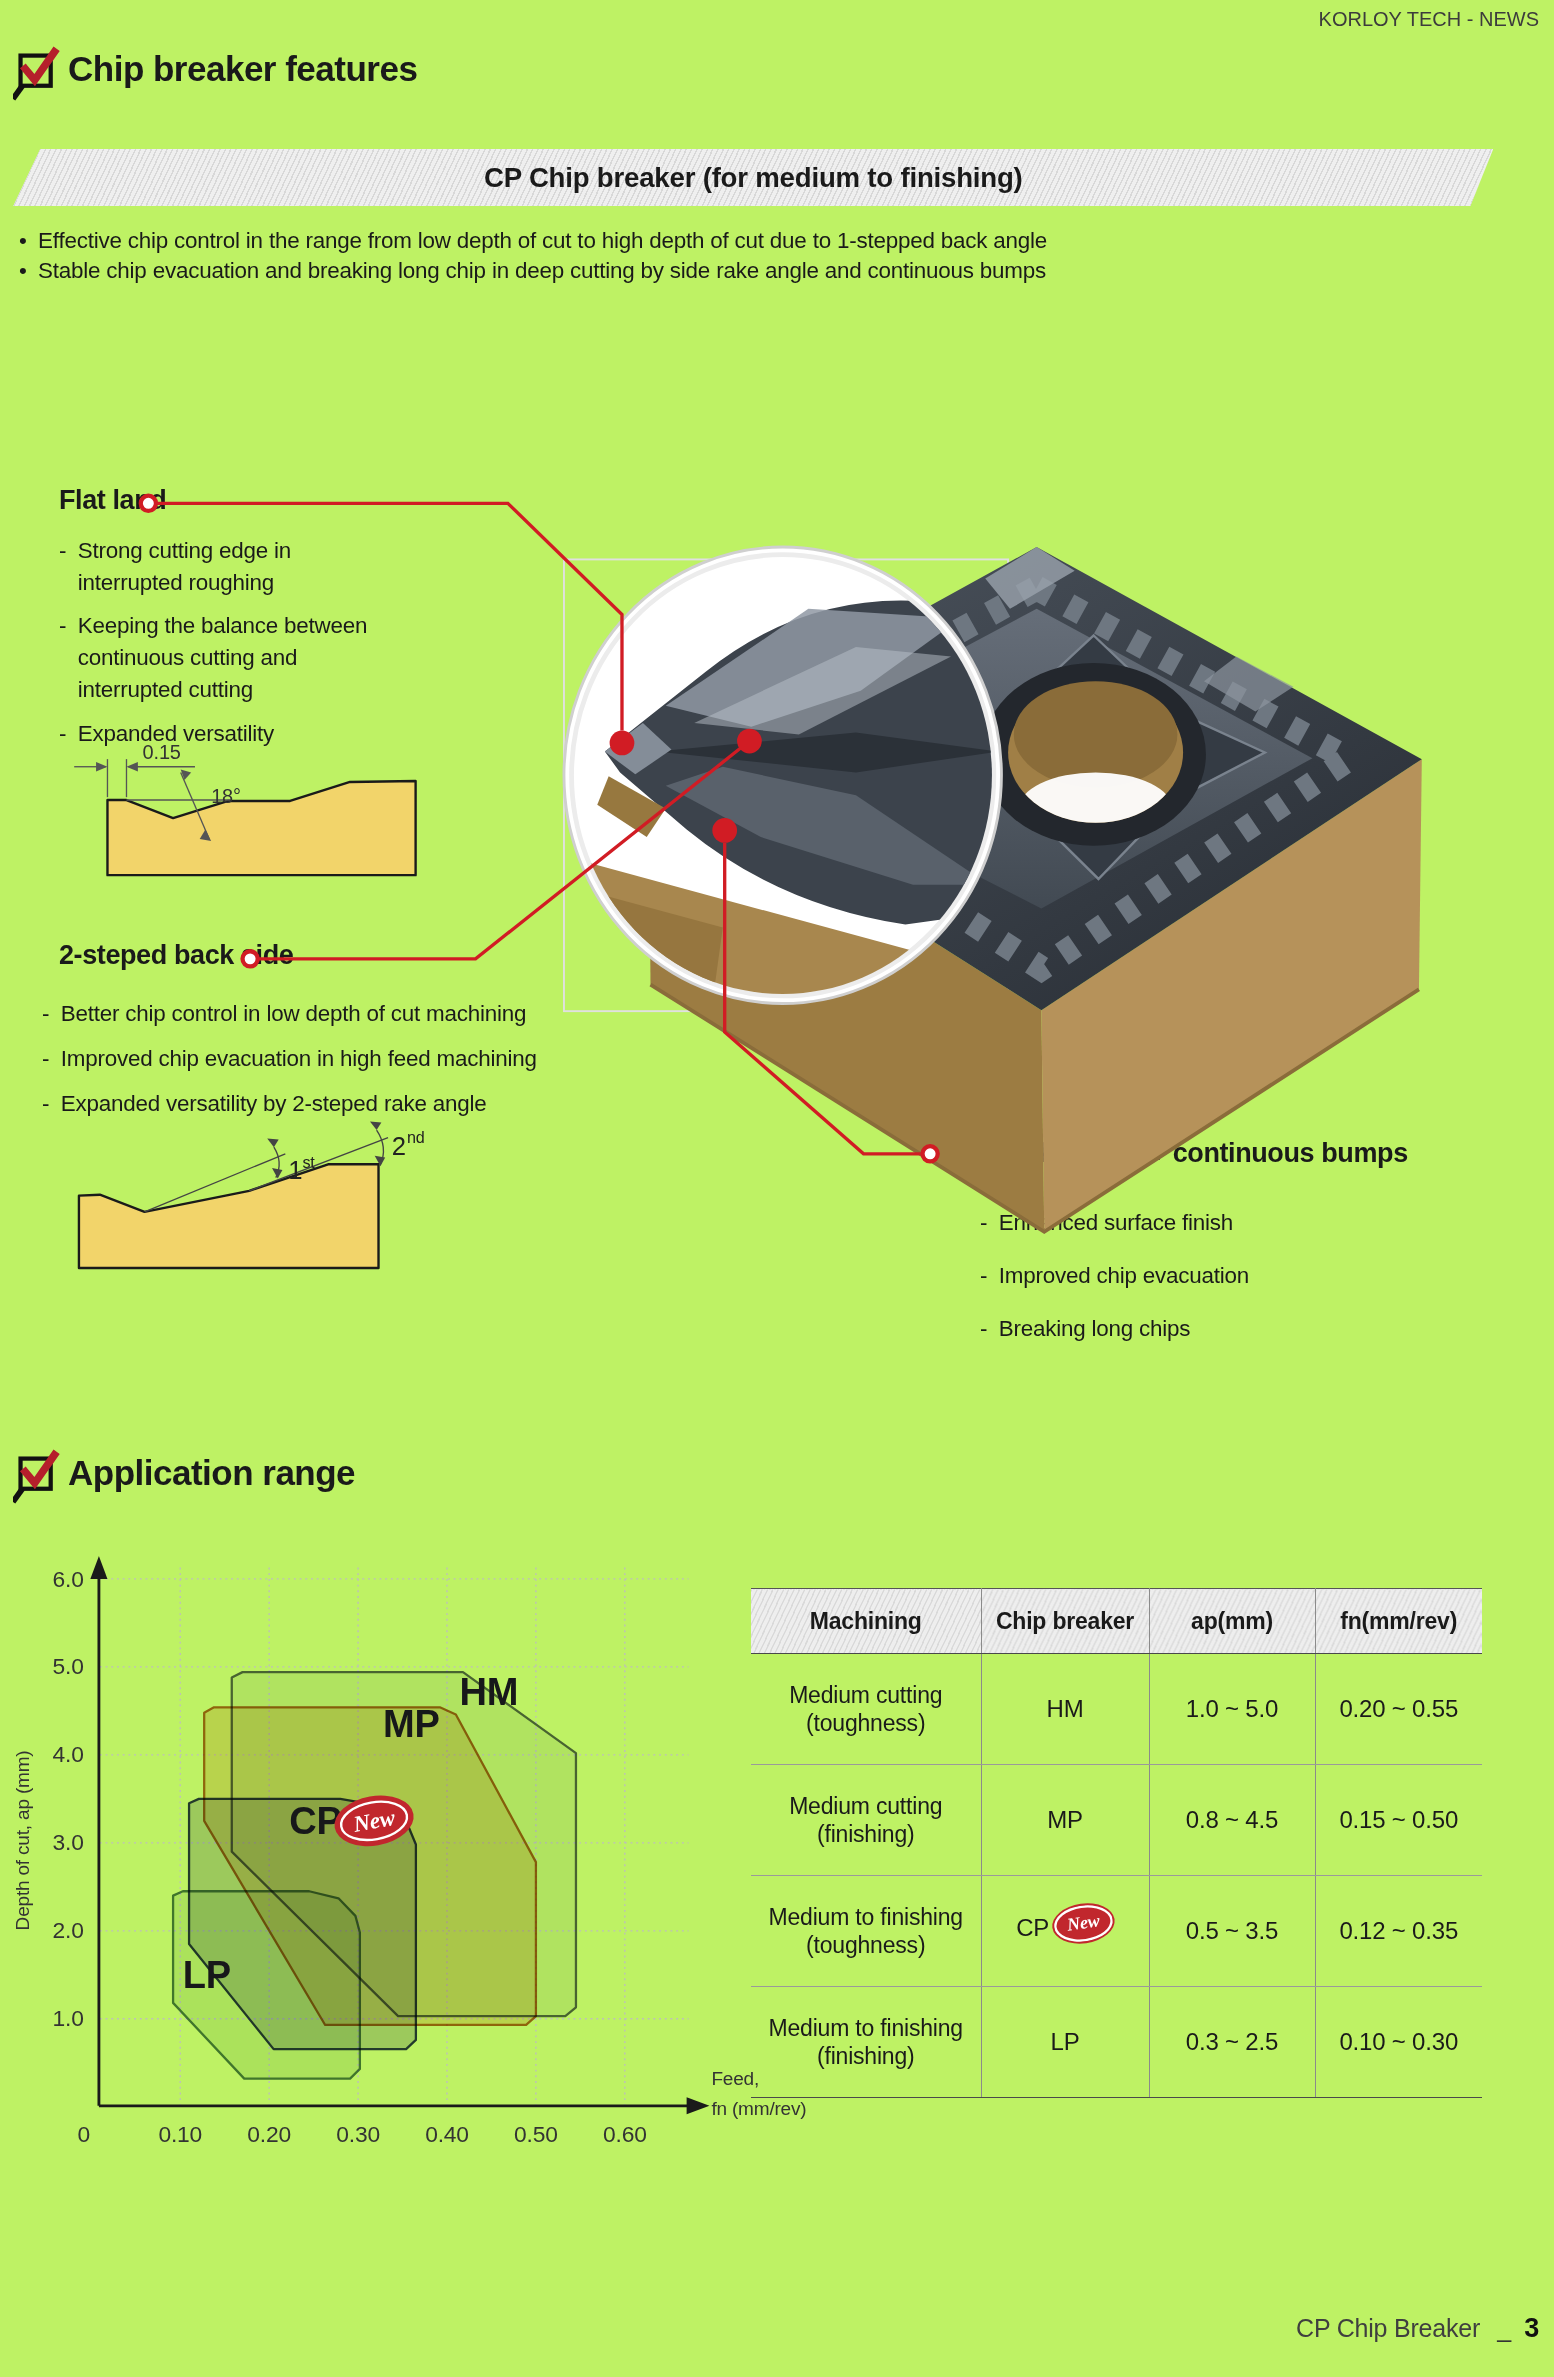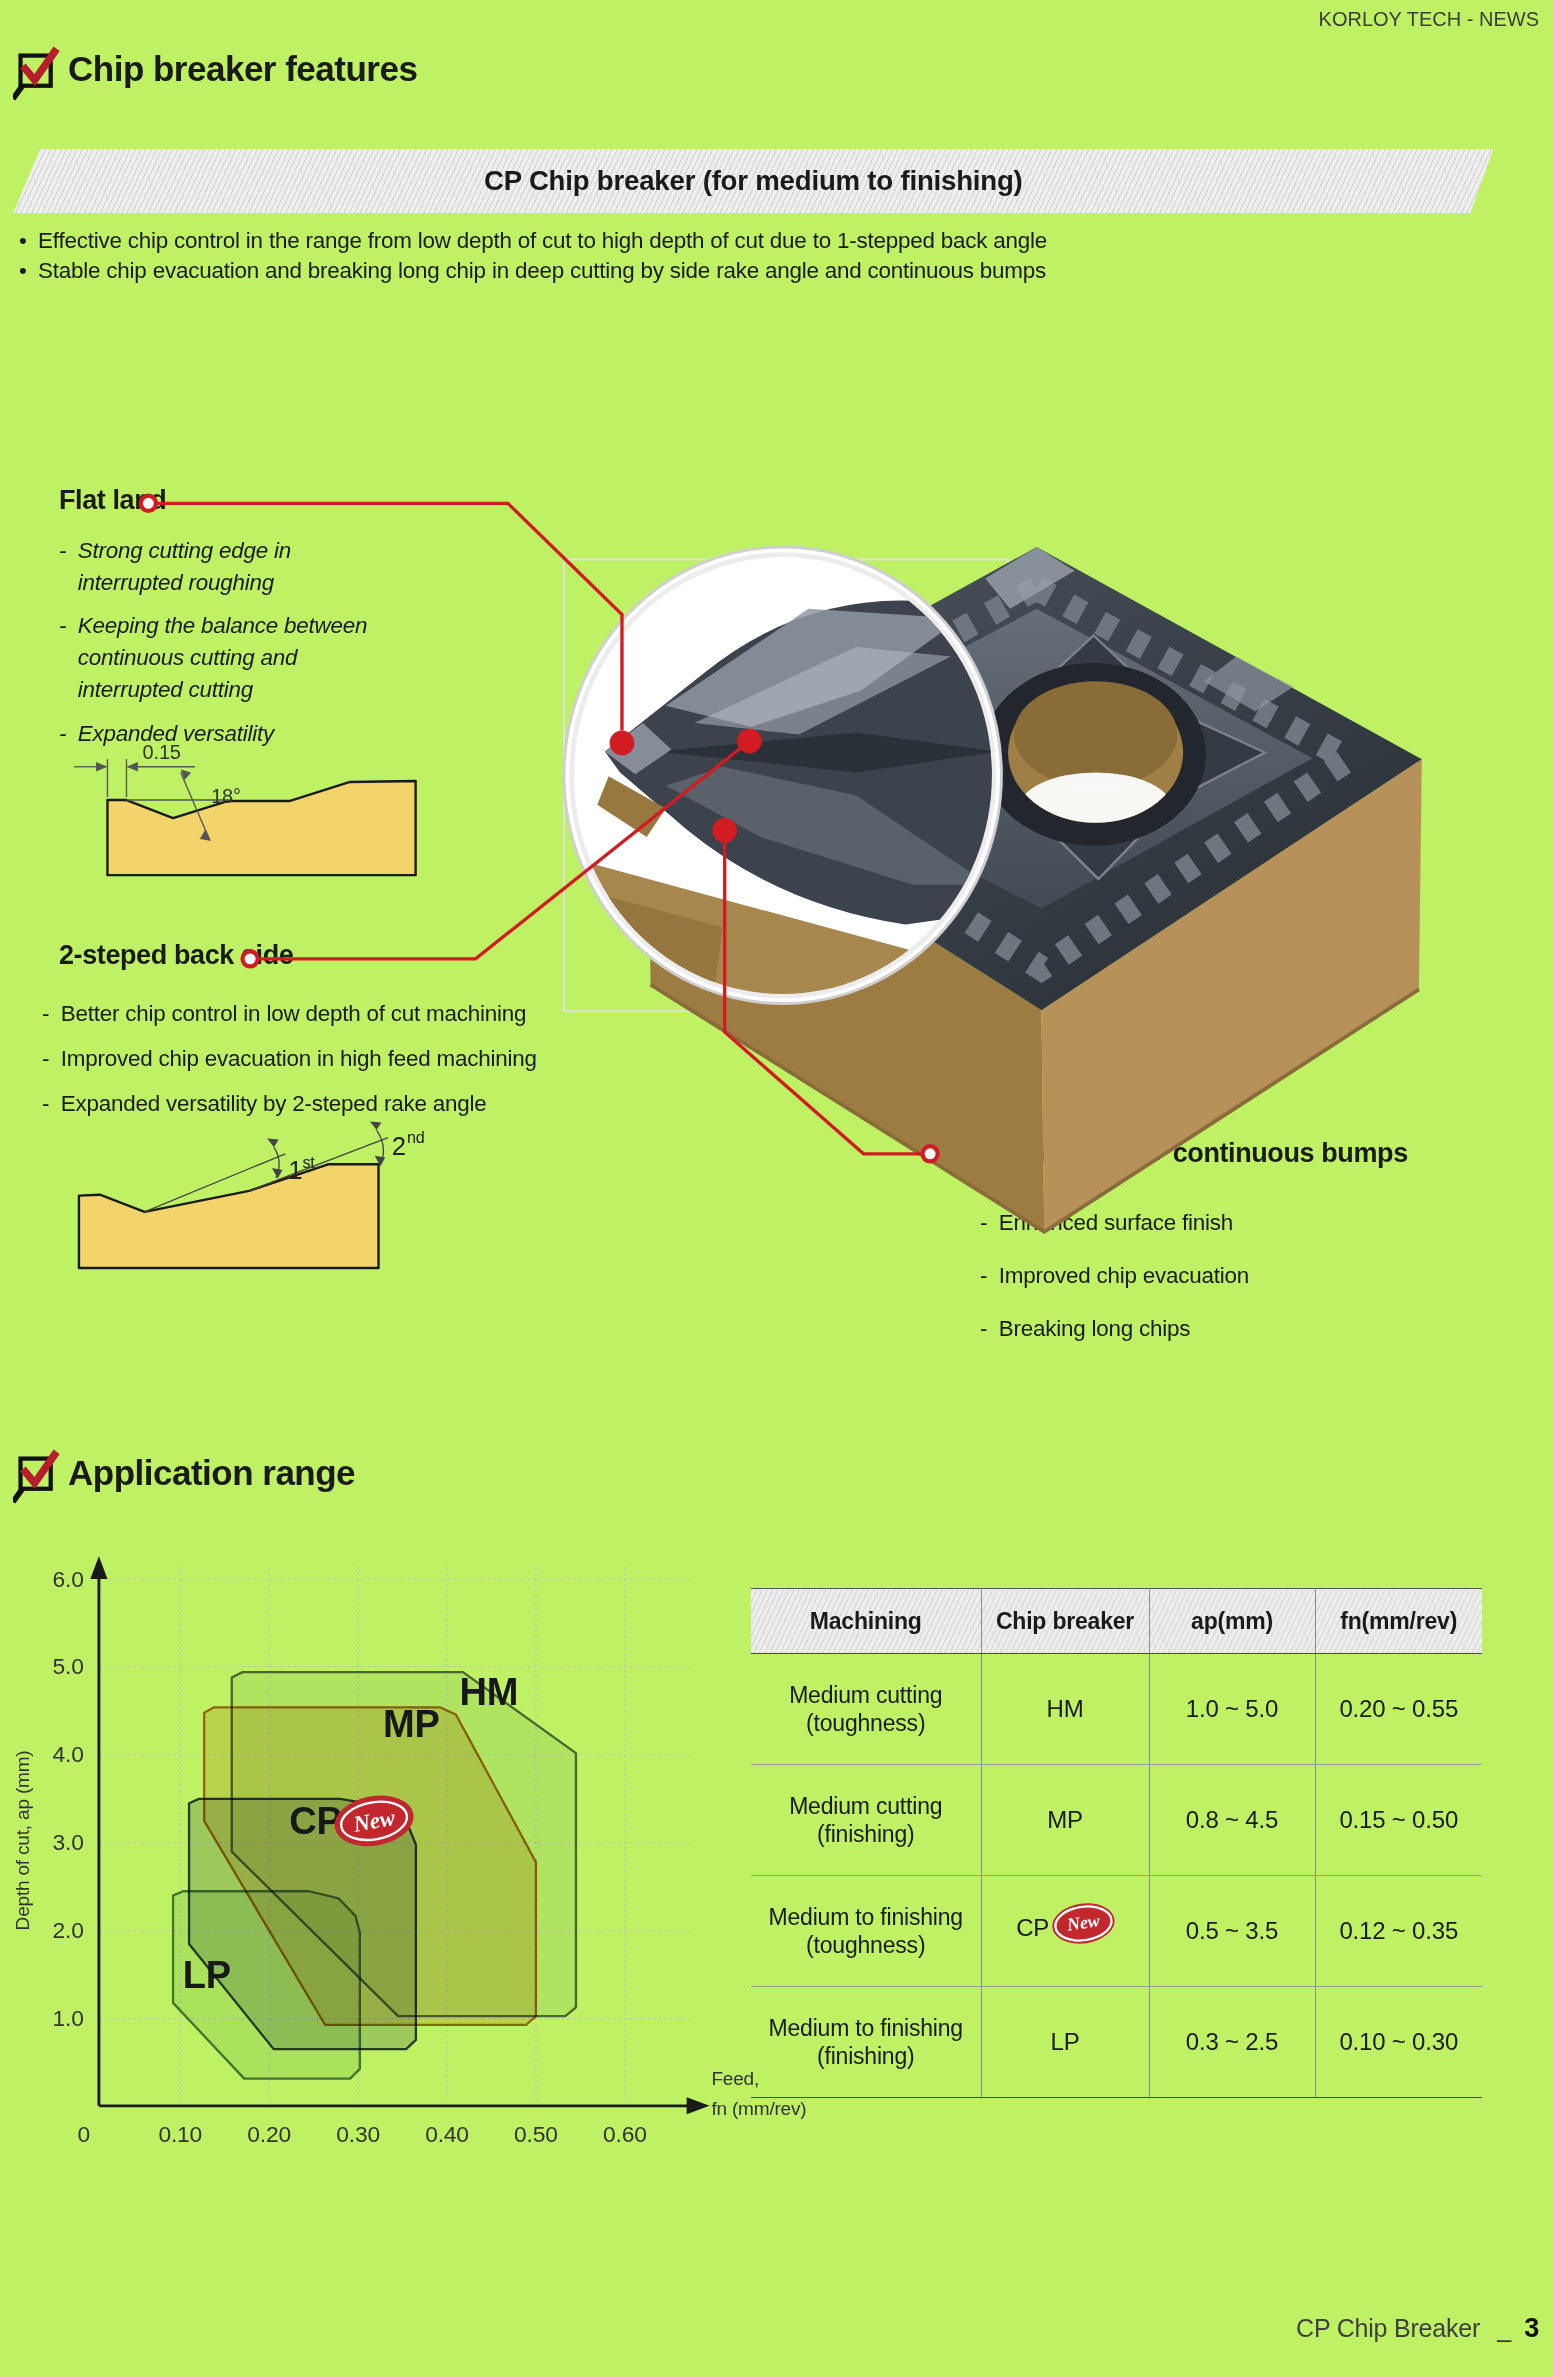--- a/index.html
+++ b/index.html
@@ -1,21 +1,21 @@
 <!DOCTYPE html>
 <html style="font-size:15px"><head>
 <meta charset="utf-8">
 <style>
   html,body{margin:0;padding:0;background:#fff;}
   .page{position:relative;width:1554px;height:2378px;background:#bef264;overflow:hidden;
         font-family:"Liberation Sans",sans-serif;color:#1a1a1a;letter-spacing:-0.2px;}
   .abs{position:absolute;}
   .hdr-right{top:7.6px;right:15px;font-size:20px;color:#3c3c3c;letter-spacing:0;}
   .sec-title{font-size:35px;font-weight:bold;letter-spacing:-0.5px;}
-  .banner{left:13.3px;top:149px;width:1480px;height:64px;
+  .banner{left:13.3px;top:149px;width:1480px;height:57px;
           background:#efefef;
           background-image:repeating-linear-gradient(115deg,#d8d8d8 0 1.4px,rgba(0,0,0,0) 1.4px 4.8px);
           clip-path:polygon(27px 0,100% 0,calc(100% - 23px) 100%,0 100%);
           display:flex;align-items:center;justify-content:center;}
   .banner span{font-size:27.6px;font-weight:bold;}
   ul.dots{list-style:none;margin:0;padding:0;}
   ul.dots li{font-size:22.4px;line-height:30px;}
   ul.dots li::before{content:"•";margin-right:11.4px;}
   .callout-h{font-size:27px;font-weight:bold;letter-spacing:-0.4px;}
   ul.dash{list-style:none;margin:0;padding:0;}
@@ -63,21 +63,21 @@
   <div class="abs banner">
     <span>CP Chip breaker (for medium to finishing)</span>
   </div>
 
   <ul class="abs dots" style="left:19px;top:226px;">
     <li>Effective chip control in the range from low depth of cut to high depth of cut due to 1-stepped back angle</li>
     <li>Stable chip evacuation and breaking long chip in deep cutting by side rake angle and continuous bumps</li>
   </ul>
 
   <div class="abs callout-h" style="left:59px;top:485px;">Flat land</div>
-  <ul class="abs dash flat-items" style="left:59px;top:535px;font-style:italic;">
+  <ul class="abs dash flat-items" style="left:59px;top:535px;">
     <li>Strong cutting edge in interrupted roughing</li>
     <li>Keeping the balance between continuous cutting and interrupted cutting</li>
     <li>Expanded versatility</li>
   </ul>
 
   <div class="abs callout-h" style="left:59px;top:940px;">2-steped back side</div>
   <ul class="abs dash step-items" style="left:42px;top:991px;">
     <li>Better chip control in low depth of cut machining</li>
     <li>Improved chip evacuation in high feed machining</li>
     <li>Expanded versatility by 2-steped rake angle</li>

